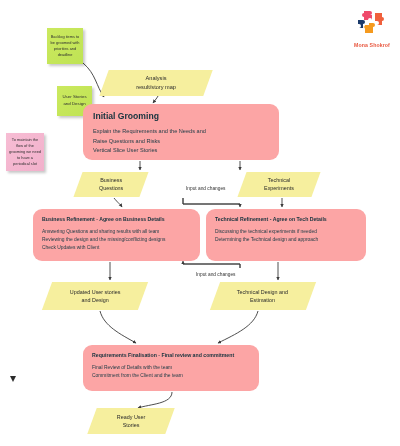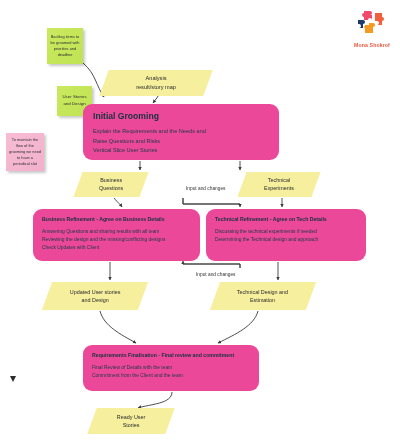--- a/index.html
+++ b/index.html
@@ -109,21 +109,21 @@
   }
   #banner-ready-stories {
     left: 92px; top: 408px;
     width: 78px; height: 26px;
   }
 
   
   .process {
     position: absolute;
     box-sizing: border-box;
-    background: #ec4899;
+    background: #fca5a5;
     border-radius: 9px;
     padding: 7px 9px;
   }
   .process .proc-title {
     font-weight: bold;
     font-size: 5.2px;
     line-height: 1.4;
     color: #14323d;
     margin: 0 0 5px 0;
   }

